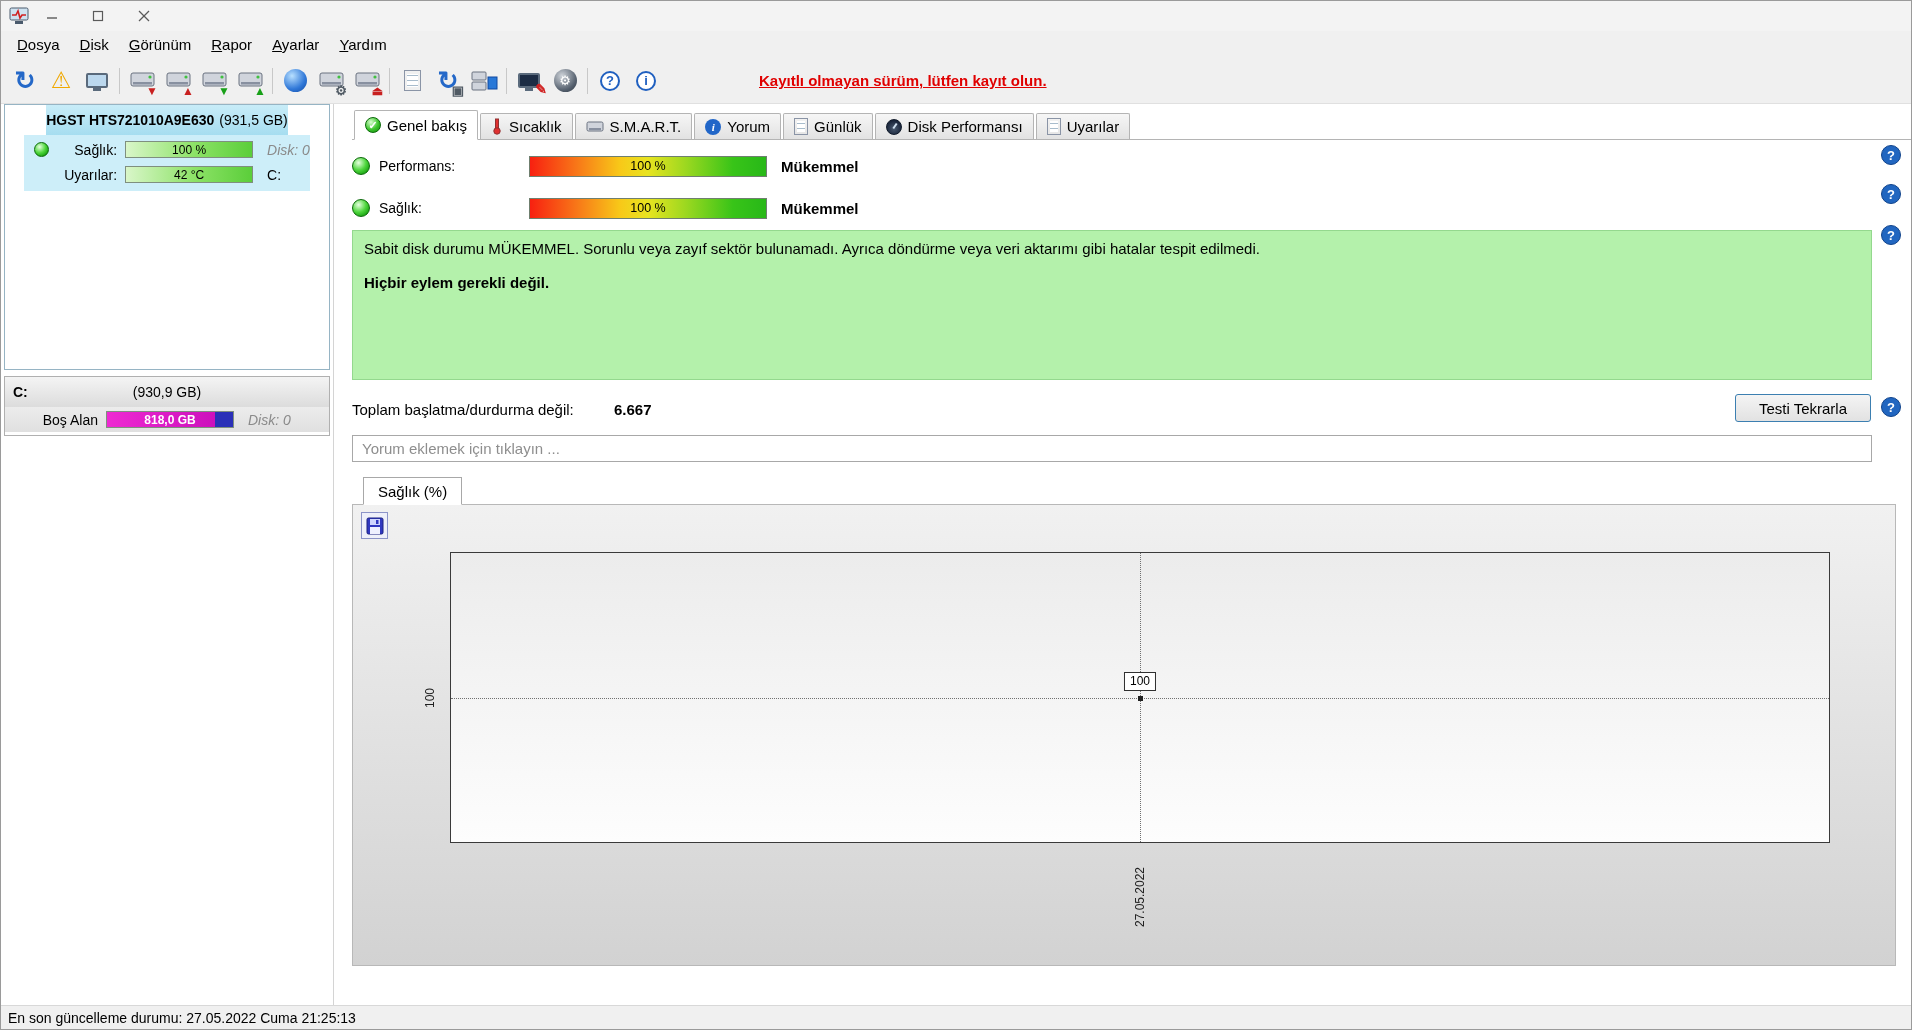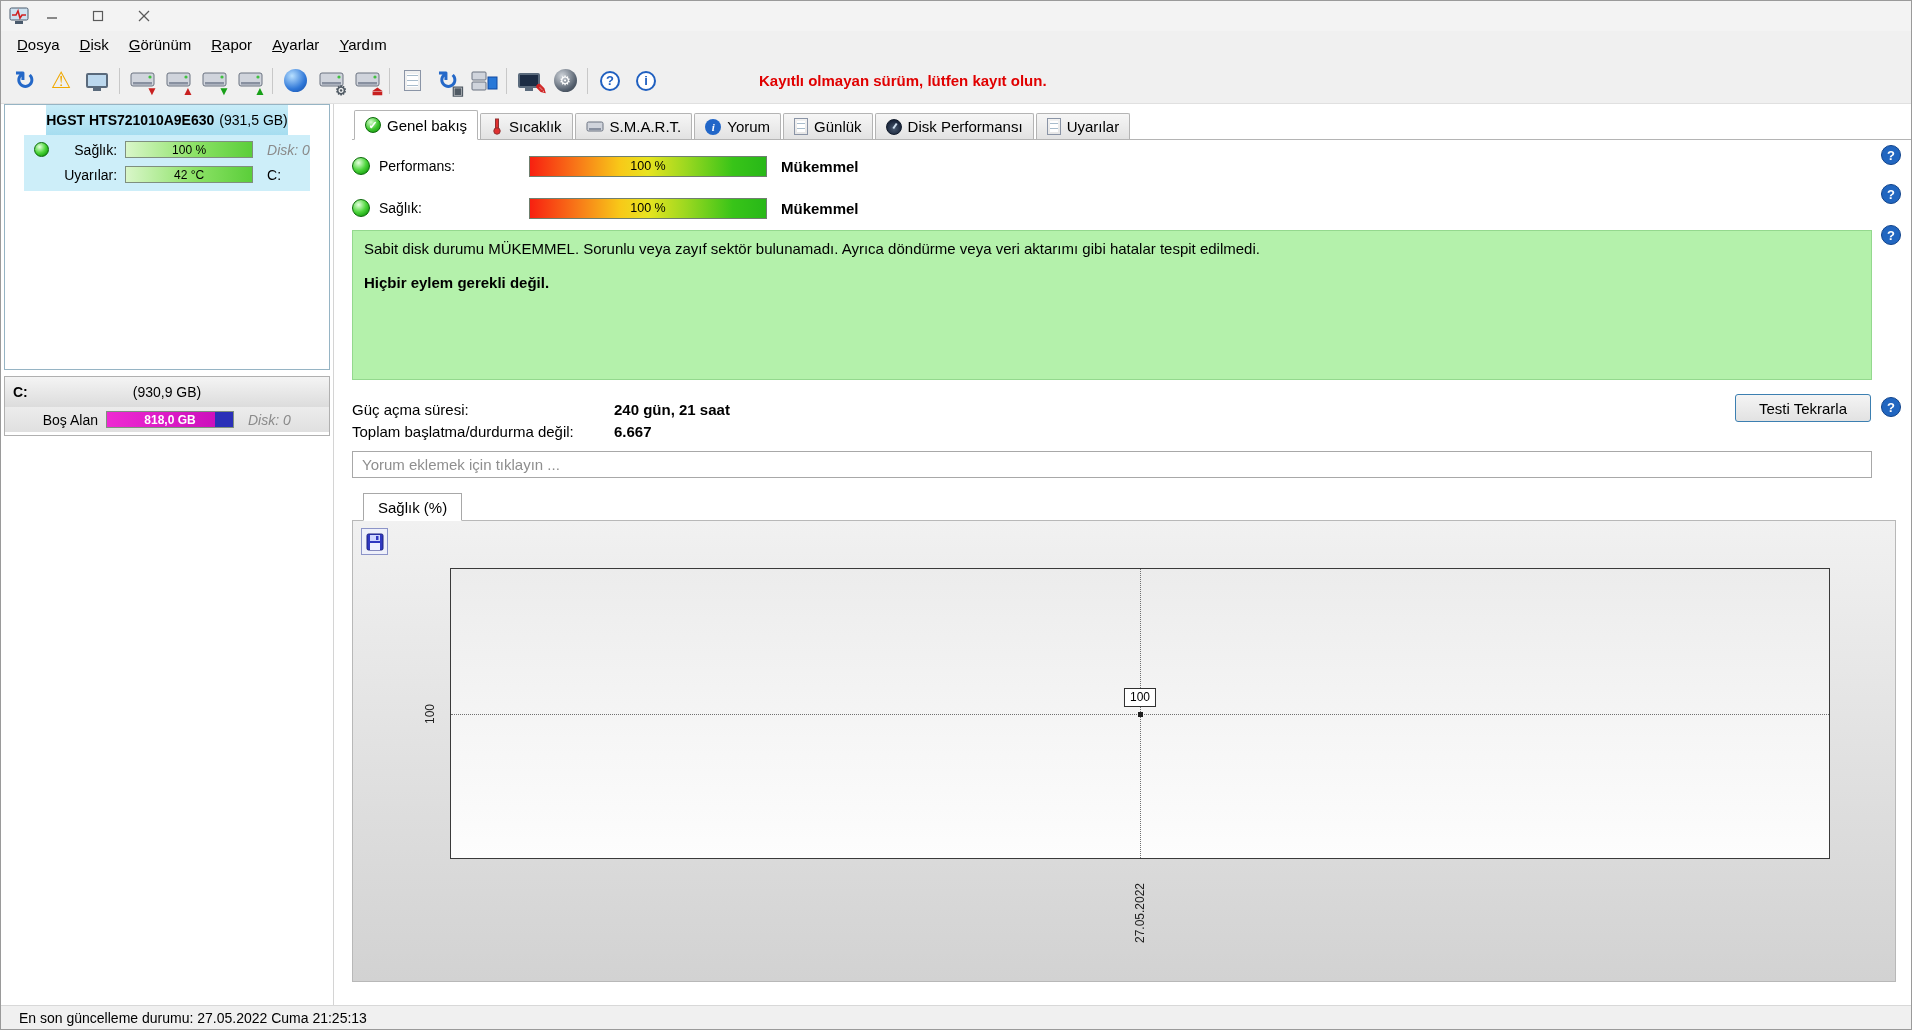--- a/index.html
+++ b/index.html
@@ -30,21 +30,21 @@
   .ov { position:absolute; right:2px; bottom:1px; font-size:12px; font-weight:bold; line-height:1; }
   .ov.red { color:#c82020; } .ov.green { color:#18a018; } .ov.gear { color:#505a64; font-size:13px; }
   .ov.pen { color:#d02020; font-size:14px; right:0; bottom:2px; }
   .ball { width:23px; height:23px; border-radius:50%; display:inline-flex; align-items:center; justify-content:center; }
   .ball.blue { background:radial-gradient(circle at 35% 30%, #b8e0ff, #3078d8 60%, #1048a0); }
   .ball.dark { background:radial-gradient(circle at 35% 30%, #cfd4da, #55606e 65%, #2c3440); color:#fff; font-size:13px; }
   .doc { width:17px; height:21px; background:#fff; border:1px solid #8a94a6; display:inline-block;
          background-image:repeating-linear-gradient(180deg, #ffffff 0 4px, #a8bccc 4px 5px); background-clip:content-box; padding:3px 2px; }
   .circle-q { width:20px; height:20px; border-radius:50%; background:#fff; border:2px solid #2060c0; color:#2060c0; font-weight:bold;
               display:inline-flex; align-items:center; justify-content:center; font-size:13px; line-height:1; }
-  .register-link { margin-left:95px; color:#e00000; font-weight:bold; font-size:15px; cursor:pointer; white-space:nowrap; }
+  .register-link { margin-left:95px; color:#e00000; font-weight:bold; font-size:15px; text-decoration:underline; cursor:pointer; white-space:nowrap; }
 
   
   .content { flex:1 1 auto; display:flex; background:#fff; min-height:0; }
 
   
   .sidebar { width:333px; flex:0 0 auto; background:#fff; border-right:1px solid #d4d4d4; padding:0 3px; }
   .panel { border:1px solid #96b4c4; display:flex; flex-direction:column; background:#fff; }
   .panel.disk { height:266px;align-items:center; }
   .panel.part { height:60px; margin-top:6px; border-color:#b0b0b0; }
   .panel-head { height:30px; display:flex; align-items:center; justify-content:center; gap:5px; font-size:14px;
@@ -91,21 +91,21 @@
   .status-box .action { font-weight:bold; margin-top:17px; }
 
   .stats { margin-top:18px; }
   .stat-row { display:flex; height:22px; align-items:center; font-size:15px; }
   .stat-label { width:262px; flex:0 0 auto; }
   .stat-value { font-weight:bold; }
 
   .retest-btn { position:absolute; top:290px; right:40px; width:136px; height:28px; font-size:15px; font-family:"Liberation Sans",sans-serif;
                 background:linear-gradient(180deg,#f4f4f4,#e2e2e2); border:1px solid #3c7fb1; border-radius:3px; cursor:pointer; }
 
-  .comment-input { margin-top:9px; width:1520px; height:27px; border:1px solid #a8a8a8; padding:0 9px; font-size:15px; color:#6e6e6e;
+  .comment-input { margin-top:15px; width:1520px; height:27px; border:1px solid #a8a8a8; padding:0 9px; font-size:15px; color:#6e6e6e;
                    font-family:"Liberation Sans",sans-serif; background:#fff; display:block; }
   .comment-input::placeholder { color:#8e8e8e; opacity:1; }
 
   .chart-tab { display:inline-flex; align-items:center; margin-top:15px; height:28px; padding:0 14px; background:#fff;
                border:1px solid #a8a8a8; border-bottom:1px solid #fff; font-size:15px; position:relative; z-index:2; margin-bottom:-1px;margin-left:11px; }
   .chart-panel { width:1544px; height:462px; background:linear-gradient(180deg,#f1f1f1 0%,#d2d2d2 100%); border:1px solid #b8b8b8; position:relative; }
   .chart-save-btn { position:absolute; left:8px; top:7px; width:27px; height:27px; background:#eef0fa; border:1px solid #8c94c8;
                     display:flex; align-items:center; justify-content:center; cursor:pointer; }
   .plot { position:absolute; left:97px; top:47px; right:65px; bottom:122px; border:1px solid #3a3a3a;
           background:linear-gradient(180deg,#ececec,#fdfdfd); }
@@ -115,21 +115,21 @@
   .point-label { position:absolute; left:50%; top:50%; transform:translate(-50%, calc(-100% - 7px)); background:#fff; border:1px solid #303030;
                  font-size:12px; padding:0 5px; line-height:17px; }
   .ytick { position:absolute; left:56px; top:186px; width:42px; text-align:center; font-size:12px; transform:rotate(-90deg); color:#202020; }
   .xtick { position:absolute; top:385px; left:calc(97px + (100% - 162px)/2 - 45px); width:90px; text-align:center; font-size:12px;
            transform:rotate(-90deg); color:#202020; white-space:nowrap; }
 
   .help-fab { position:absolute; right:10px; width:20px; height:20px; border-radius:50%; background:#2166c0; color:#fff; font-weight:bold;
               font-size:13px; display:flex; align-items:center; justify-content:center; cursor:pointer; border:1px solid #11448c; }
 
   
-  .statusbar { height:24px; background:#f0f0f0; border-top:1px solid #d8d8d8; display:flex; align-items:center; padding-left:18px; font-size:14px; flex:0 0 auto; }
+  .statusbar { height:24px; background:#f0f0f0; border-top:1px solid #d8d8d8; display:flex; align-items:center; padding-left:7px; font-size:14px; flex:0 0 auto; }
 </style>
 </head>
 <body>
 
 <div class="window">
 
   <div class="titlebar">
     <span class="app-icon">
       <svg width="20" height="20" viewBox="0 0 20 20">
         <rect x="1" y="2" width="18" height="12" rx="1.5" fill="#cfe2f0" stroke="#4a5a6c"></rect>
@@ -369,24 +369,20 @@
 
       
       <div class="status-box">
         <div>Sabit disk durumu MÜKEMMEL. Sorunlu veya zayıf sektör bulunamadı. Ayrıca döndürme veya veri aktarımı gibi hatalar tespit edilmedi.</div>
         <div class="action">Hiçbir eylem gerekli değil.</div>
       </div>
 
       
       <div class="stats">
         <div class="stat-row">
-          <span class="stat-label">Güç açma süresi:</span>
-          <span class="stat-value">240 gün, 21 saat</span>
-        </div>
-        <div class="stat-row">
           <span class="stat-label">Toplam başlatma/durdurma değil:</span>
           <span class="stat-value">6.667</span>
         </div>
       </div>
 
       <button class="retest-btn">Testi Tekrarla</button>
 
       
       <input class="comment-input" type="text" placeholder="Yorum eklemek için tıklayın ..." style="">
 

